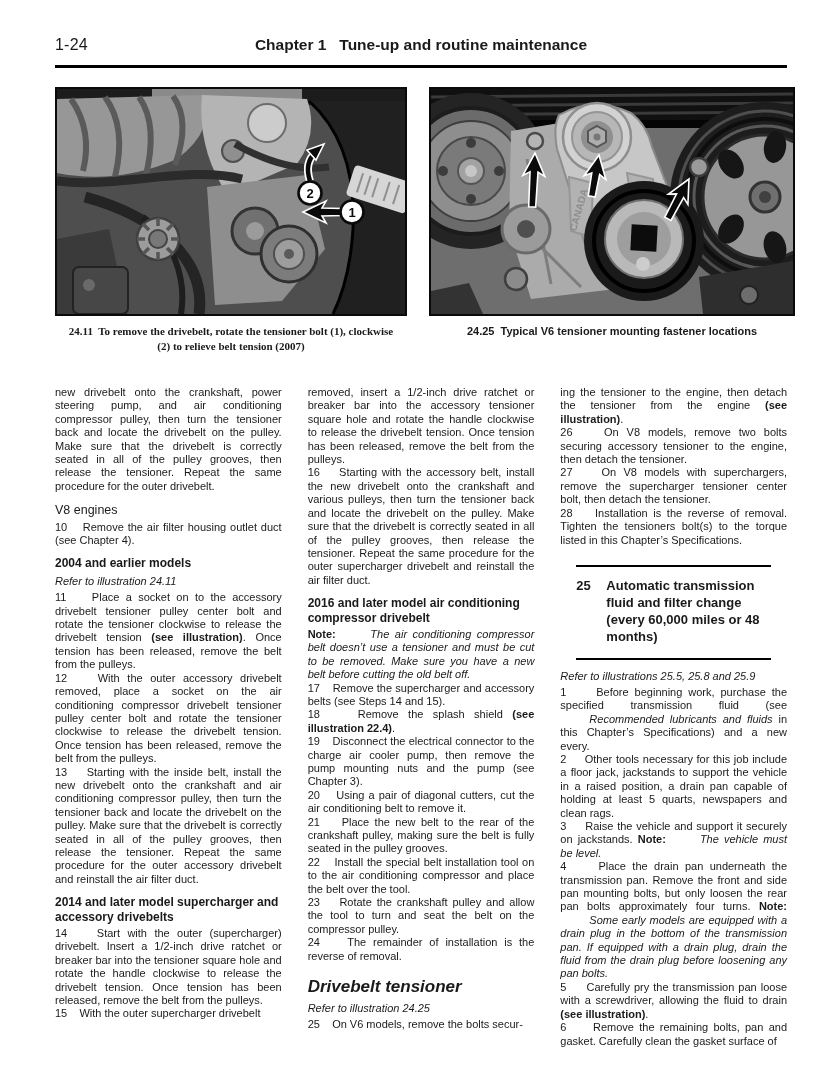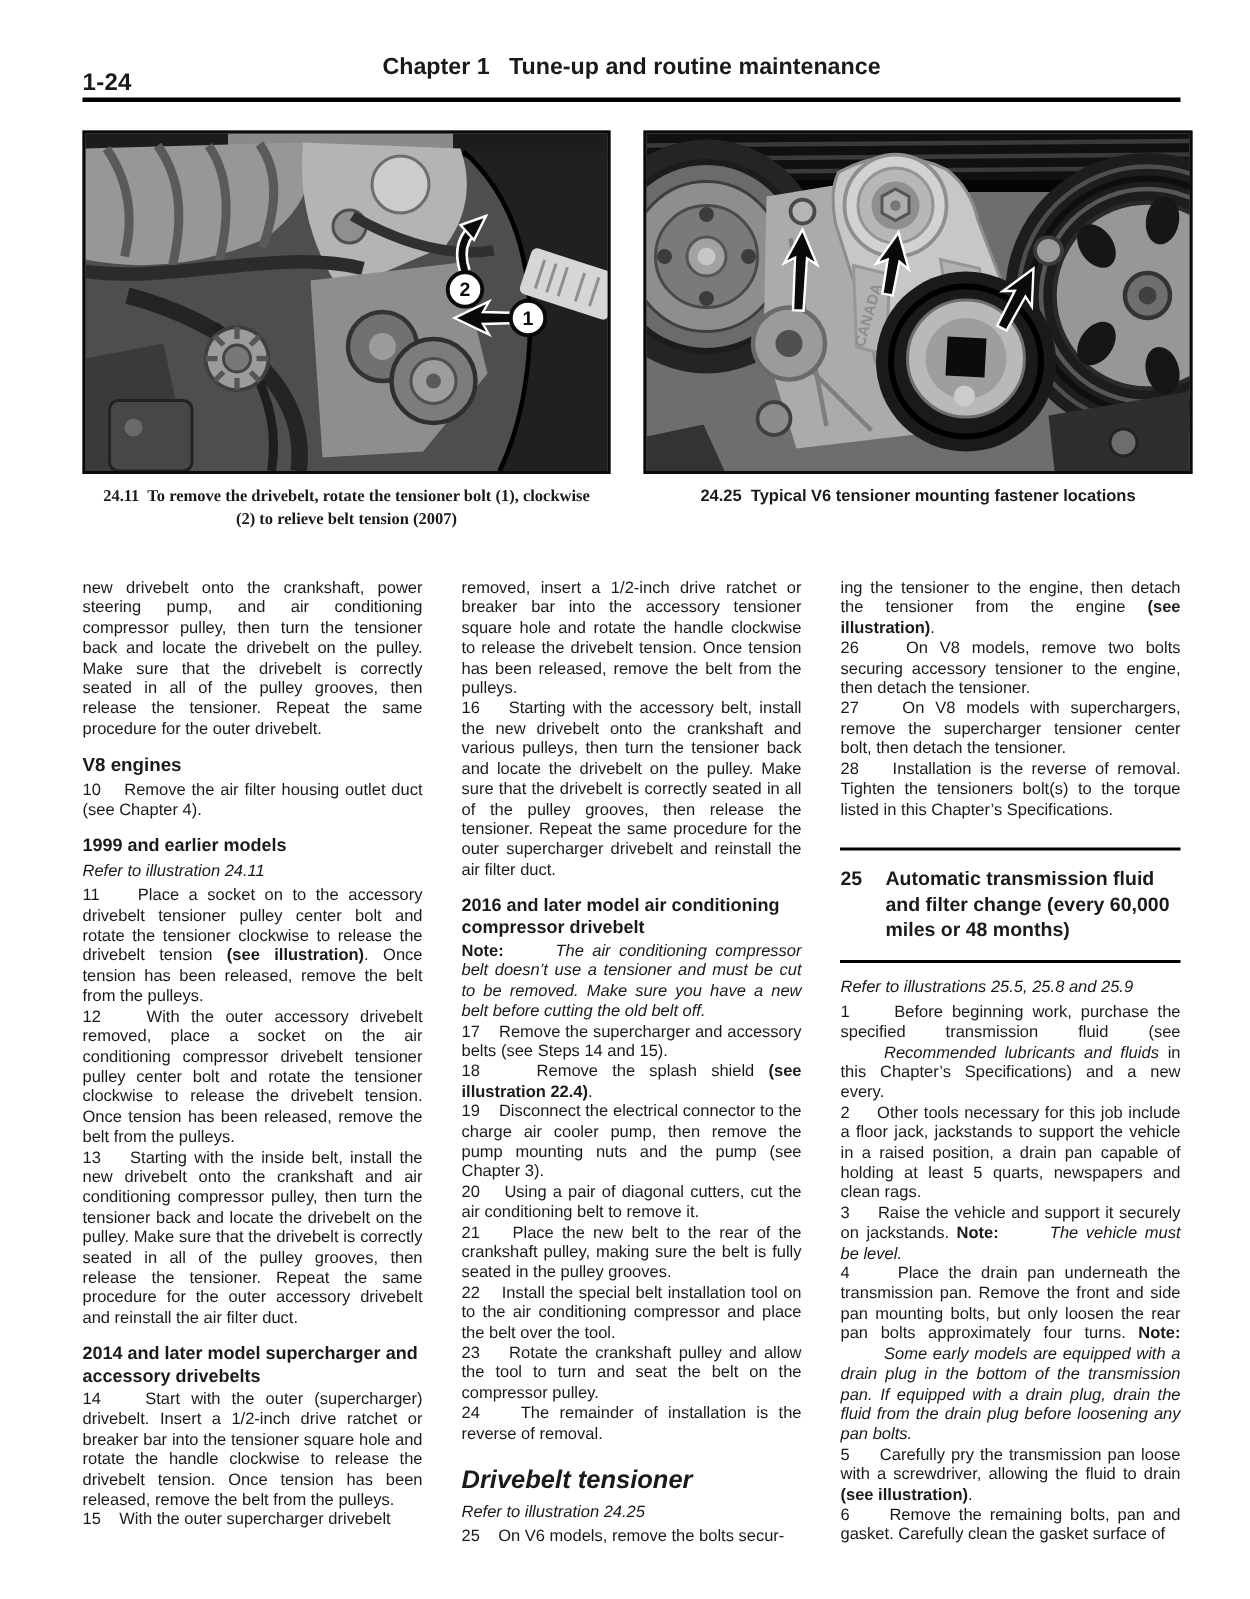--- a/index.html
+++ b/index.html
@@ -6,40 +6,40 @@
   body{
     width:833px;height:1066px;
     font-family:"Liberation Sans", sans-serif;
     color:#1a1a1a;
     overflow:hidden;
     position:relative;
   }
   .page{box-sizing:border-box;width:833px;padding:36px 46px 0 55px;}
   
   .hdr{position:relative;height:24px;}
-  .page-num{position:absolute;left:0;top:11px;font-size:16px;font-weight:bold;letter-spacing:.2px;}
+  .page-num{position:absolute;left:0;top:0;font-size:16px;font-weight:normal;letter-spacing:.2px;}
   .chapter-title{display:block;text-align:center;font-size:15.5px;font-weight:bold;}
   .header-rule{height:3px;background:#000;margin-top:5px;}
   
   .figures-row{display:flex;gap:22px;margin-top:19px;align-items:flex-start;}
   figure{margin:0;}
   .photo{border:2px solid #0a0a0a;line-height:0;background:#555;}
   .photo svg{display:block;}
   .fig-caption{font-weight:bold;font-size:11px;line-height:1.32;text-align:center;margin-top:8px;}
   .fig-left .fig-caption{max-width:330px;margin-left:auto;margin-right:auto;font-family:Liberation Serif, serif;}
   
   .columns{display:flex;gap:26px;margin-top:33px;}
   .col{flex:1;min-width:0;}
   .body-p{margin:0;font-size:11px;line-height:13.4px;text-align:justify;}
   .refer-line{margin:4px 0 3px;font-size:11px;line-height:13.4px;font-style:italic;}
-  .head-engine{font-size:12.5px;font-weight:bold;margin:10px 0 3px;line-height:1.15;}
+  .head-engine{font-size:12.5px;font-weight:normal;margin:10px 0 3px;line-height:1.15;}
   .head-model{font-size:12px;font-weight:bold;margin:9px 0 3px;line-height:1.2;}
   .head-big{font-size:17px;font-weight:bold;font-style:italic;margin:15px 0 5px;line-height:1.1;}
   .sec-block{display:flex;border-top:2px solid #000;border-bottom:2px solid #000;
-    margin:18px 0 10px;padding:10px 0 12px;font-size:13px;font-weight:bold;line-height:1.32;}
+    margin:18px 16px 10px;padding:10px 0 12px;font-size:13px;font-weight:bold;line-height:1.32;}
   .sec-num{flex:none;width:30px;}
   .sec-text{flex:1;}
   .seg-b{font-weight:bold;}
   .seg-i{font-style:italic;margin-left:29px;}
 </style>
 </head>
 <body>
 
 <div class="page">
 
@@ -230,21 +230,21 @@
       </div>
       <figcaption class="fig-caption">24.25&nbsp; Typical V6 tensioner mounting fastener locations</figcaption>
     </figure>
   </div>
 
   <main class="columns">
     <div class="col">
         <p class="body-p"><span>new drivebelt onto the crankshaft, power steering pump, and air conditioning compressor pulley, then turn the tensioner back and locate the drivebelt on the pulley. Make sure that the drivebelt is correctly seated in all of the pulley grooves, then release the tensioner. Repeat the same procedure for the outer drivebelt.</span></p>
         <div class="head-engine">V8 engines</div>
         <p class="body-p"><span>10&nbsp;&nbsp;&nbsp; Remove the air filter housing outlet duct (see Chapter 4).</span></p>
-        <div class="head-model">1999 and earlier models</div>
+        <div class="head-model">2004 and earlier models</div>
         <p class="refer-line">Refer to illustration 24.11</p>
         <p class="body-p"><span>11&nbsp;&nbsp;&nbsp; Place a socket on to the accessory drivebelt tensioner pulley center bolt and rotate the tensioner clockwise to release the drivebelt tension </span><span class="seg-b">(see illustration)</span><span>. Once tension has been released, remove the belt from the pulleys.</span></p>
         <p class="body-p"><span>12&nbsp;&nbsp;&nbsp; With the outer accessory drivebelt removed, place a socket on the air conditioning compressor drivebelt tensioner pulley center bolt and rotate the tensioner clockwise to release the drivebelt tension. Once tension has been released, remove the belt from the pulleys.</span></p>
         <p class="body-p"><span>13&nbsp;&nbsp;&nbsp; Starting with the inside belt, install the new drivebelt onto the crankshaft and air conditioning compressor pulley, then turn the tensioner back and locate the drivebelt on the pulley. Make sure that the drivebelt is correctly seated in all of the pulley grooves, then release the tensioner. Repeat the same procedure for the outer accessory drivebelt and reinstall the air filter duct.</span></p>
         <div class="head-model">2014 and later model supercharger and accessory drivebelts</div>
         <p class="body-p"><span>14&nbsp;&nbsp;&nbsp; Start with the outer (supercharger) drivebelt. Insert a 1/2-inch drive ratchet or breaker bar into the tensioner square hole and rotate the handle clockwise to release the drivebelt tension. Once tension has been released, remove the belt from the pulleys.</span></p>
         <p class="body-p"><span>15&nbsp;&nbsp;&nbsp; With the outer supercharger drivebelt</span></p>
       </div>
     <div class="col">
         <p class="body-p"><span>removed, insert a 1/2-inch drive ratchet or breaker bar into the accessory tensioner square hole and rotate the handle clockwise to release the drivebelt tension. Once tension has been released, remove the belt from the pulleys.</span></p>

